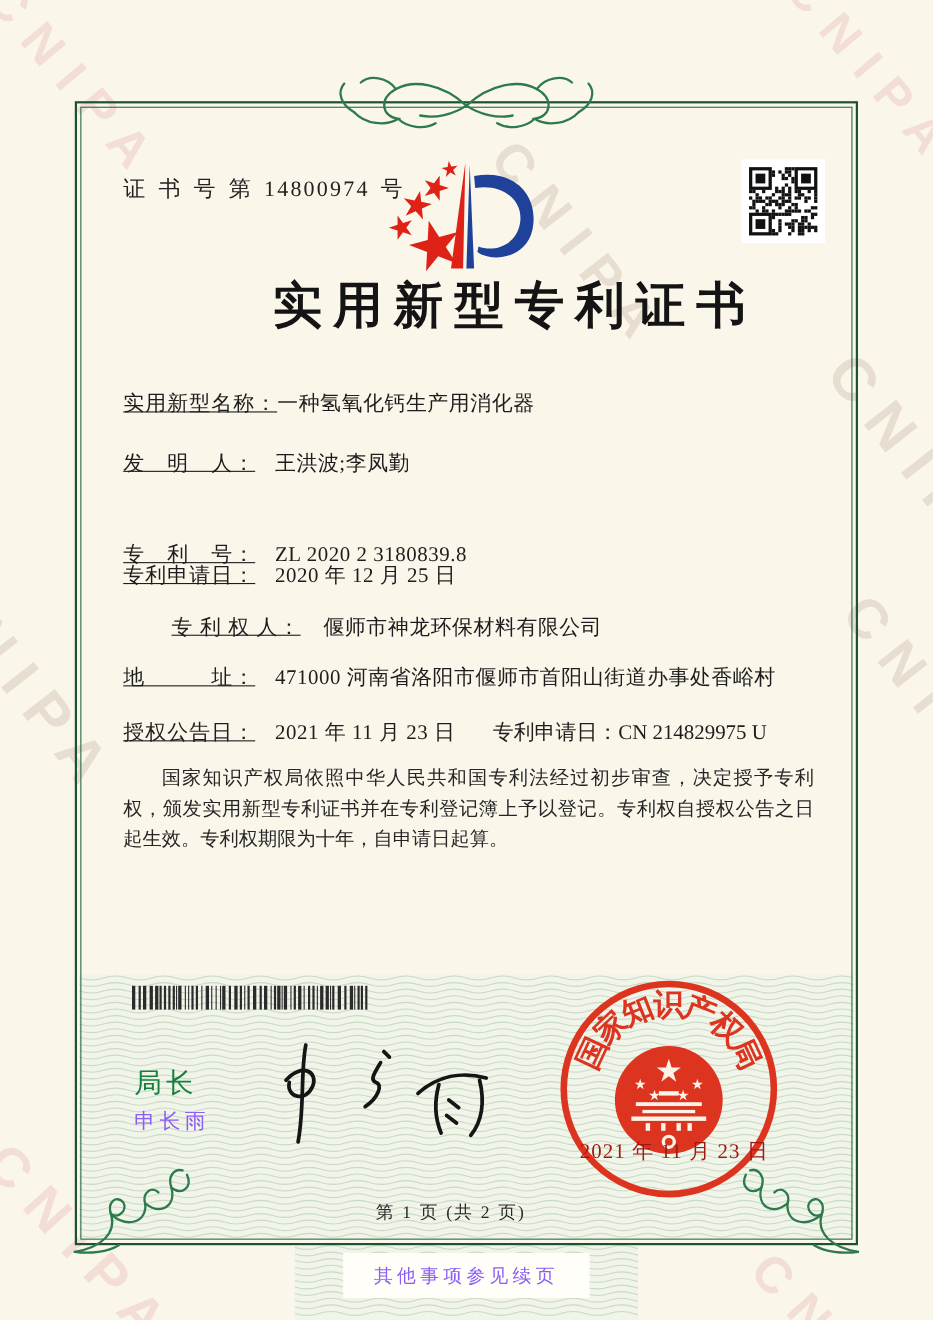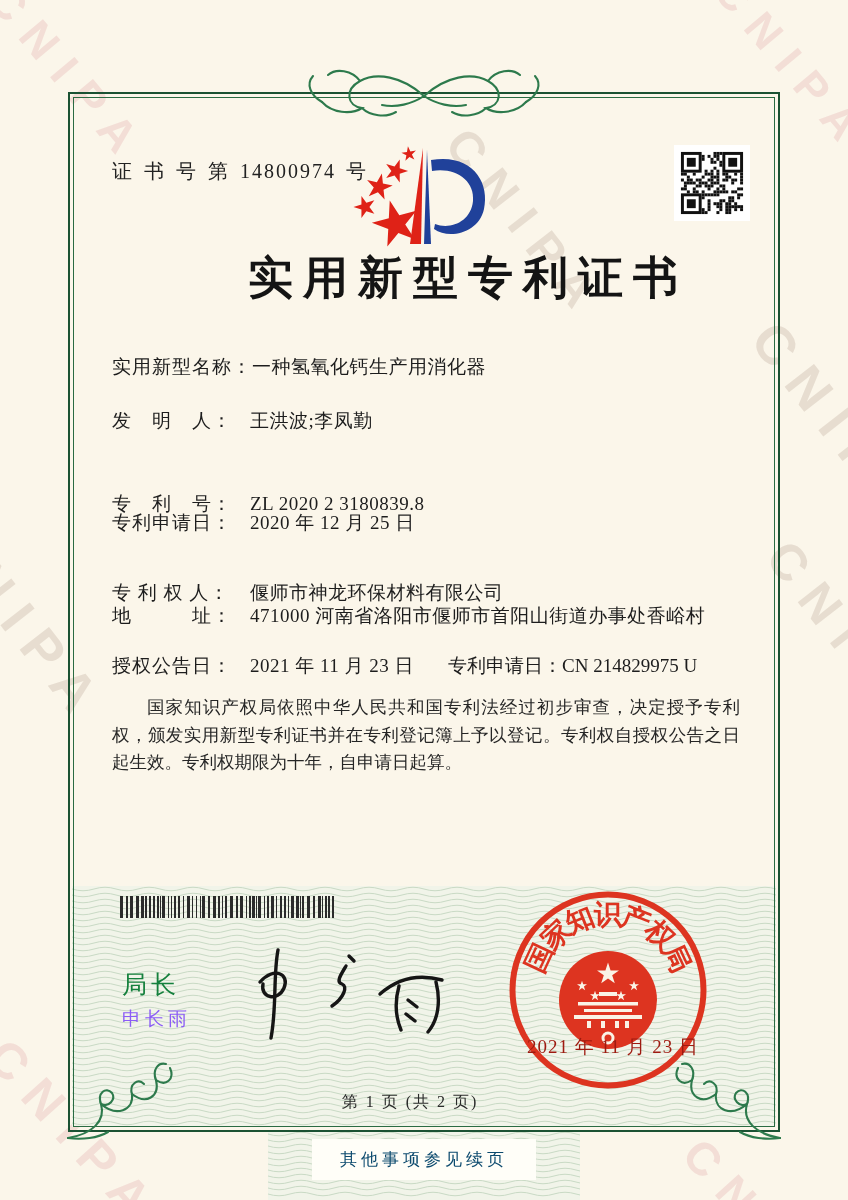--- a/index.html
+++ b/index.html
@@ -30,24 +30,24 @@
   .orn{position:absolute;pointer-events:none;}
   .orn path{fill:none;stroke:#2d7a4c;stroke-width:2.1;stroke-linecap:round;}
   
   .cert-no{position:absolute;left:112px;top:158px;font-size:20px;letter-spacing:2px;word-spacing:3px;color:#222;}
   .logo{position:absolute;left:332px;top:138px;}
   .qr{position:absolute;left:674px;top:145px;background:#fff;padding:3px;}
   .title{position:absolute;left:70px;top:248px;width:796px;text-align:center;
          font-size:45px;font-weight:bold;letter-spacing:10px;color:#141414;}
   
   .field-row{position:absolute;left:112px;font-size:19px;white-space:nowrap;color:#1d1d1d;}
-  .field-row .lbl{display:inline-block;min-width:138px;letter-spacing:1px;}
+  .field-row .lbl{display:inline-block;min-width:138px;letter-spacing:1px;text-decoration:underline;}
   .field-row .val{letter-spacing:.5px;text-align:center;}
   .f1{top:354px;}.f2{top:408px;}.f3{top:460px;margin-top:31px;}.f4{top:510px;}
-  .f5{top:580px;}.f6{top:603px;}.f7{top:653px;}
+  .f5{top:557px;margin-left:44px;}.f6{top:603px;}.f7{top:653px;}
   .grant-pub{position:absolute;left:448px;top:653px;font-size:19px;white-space:nowrap;}
   
   .body-text{position:absolute;left:112px;top:694px;width:628px;
              font-size:17.5px;line-height:27.5px;text-align:justify;color:#262626;}
   .body-text p{margin:0;text-indent:2em;}
   
   .waves{position:absolute;background:#f1f4e9;}
   .waves path{fill:none;stroke:#c9dac5;stroke-width:1;}
   .waves-main{left:72px;top:886px;width:704px;height:241px;}
   .waves-bottom{left:268px;top:1130.5px;width:312px;height:69px;}
@@ -59,21 +59,21 @@
          font-family:"Liberation Sans","DejaVu Sans",sans-serif;color:#8b5cf6;}
   .signature{position:absolute;left:250px;top:942px;}
   .signature path{fill:none;stroke:#151515;stroke-width:3.4;stroke-linecap:round;stroke-linejoin:round;}
   .seal{position:absolute;left:504px;top:886px;}
   .seal-date{position:absolute;left:527px;top:1034px;font-size:19px;color:#9e1a10;
              letter-spacing:1px;white-space:nowrap;z-index:5;}
   .page-no{position:absolute;left:70px;top:1092px;width:680px;text-align:center;
            font-size:16px;letter-spacing:2px;color:#2a2a2a;}
   .note-box{position:absolute;left:50%;transform:translateX(-50%);top:1139px;
             background:#fffef8;padding:9px 28px;font-size:17px;letter-spacing:4px;
-            color:#0c4a6e;white-space:nowrap;z-index:6;}
+            color:#8b5cf6;white-space:nowrap;z-index:6;}
 </style>
 </head>
 <body>
 
 <span class="wm pink wm1">CNIPA</span>
 <span class="wm pink wm2">CNIPA</span>
 <span class="wm gray wm3">CNIPA</span>
 <span class="wm gray wm4">CNIPA</span>
 <span class="wm gray wm5">CNIPA</span>
 <span class="wm gray wm6">CNIPA</span>

